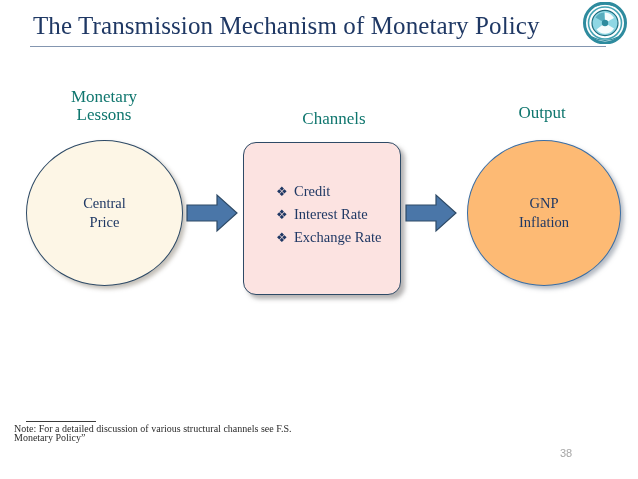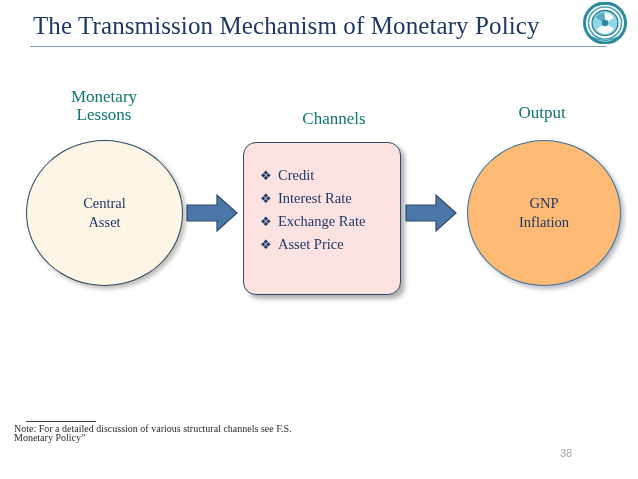--- a/index.html
+++ b/index.html
@@ -109,21 +109,21 @@
     width: 158px;
     height: 153px;
     box-sizing: border-box;
     background: #FCE3E1;
     border: 1.4px solid #2E4A66;
     border-radius: 13px;
     box-shadow: 4px 4px 4px rgba(110,105,105,0.5);
   }
   #channel-list {
     list-style: none;
-    margin: 0;
+    margin: 16px;
     padding: 21px 0 0 16px;
   }
   #channel-list li {
     font-size: 14.5px;
     line-height: 22px;
     color: #1F3864;
     white-space: nowrap;
   }
   #channel-list li .bullet {
     display: inline-block;
@@ -199,44 +199,41 @@
 <div class="caption" id="caption-monetary-policy">
   <div>Monetary</div>
   <div>Lessons</div>
 </div>
 <div class="caption" id="caption-channels">Channels</div>
 <div class="caption" id="caption-output">Output</div>
 
 <div class="oval" id="oval-central-bank">
   <div>
     <div>Central</div>
-    <div>Asset</div>
+    <div>Price</div>
   </div>
 </div>
 
 <div class="arrow" id="arrow-policy-to-channels">
   <svg width="52" height="42" viewBox="0 0 52 42" xmlns="http://www.w3.org/2000/svg">
     <polygon points="1,13 31,13 31,3 51,21 31,39 31,29 1,29" fill="#4A76A8" stroke="#2E4A66" stroke-width="1.2" stroke-linejoin="miter"></polygon>
   </svg>
 </div>
 
 <div id="box-channels">
   <ul id="channel-list">
     <li>
       <span class="bullet">❖</span><span>Credit</span>
     </li>
     <li>
       <span class="bullet">❖</span><span>Interest Rate</span>
     </li>
     <li>
       <span class="bullet">❖</span><span>Exchange Rate</span>
     </li>
-    <li>
-      <span class="bullet">❖</span><span>Asset Price</span>
-    </li>
   </ul>
 </div>
 
 <div class="arrow" id="arrow-channels-to-output">
   <svg width="52" height="42" viewBox="0 0 52 42" xmlns="http://www.w3.org/2000/svg">
     <polygon points="1,13 31,13 31,3 51,21 31,39 31,29 1,29" fill="#4A76A8" stroke="#2E4A66" stroke-width="1.2" stroke-linejoin="miter"></polygon>
   </svg>
 </div>
 
 <div class="oval" id="oval-output">

